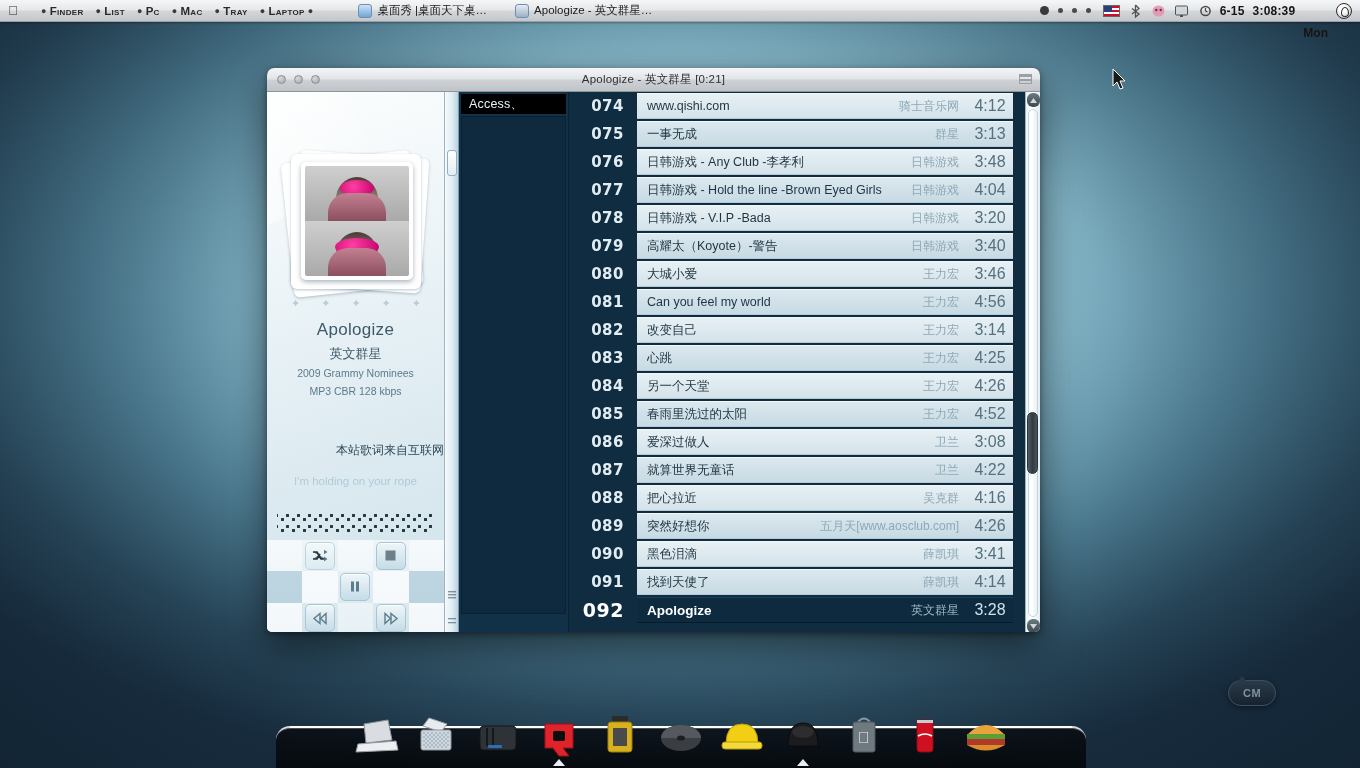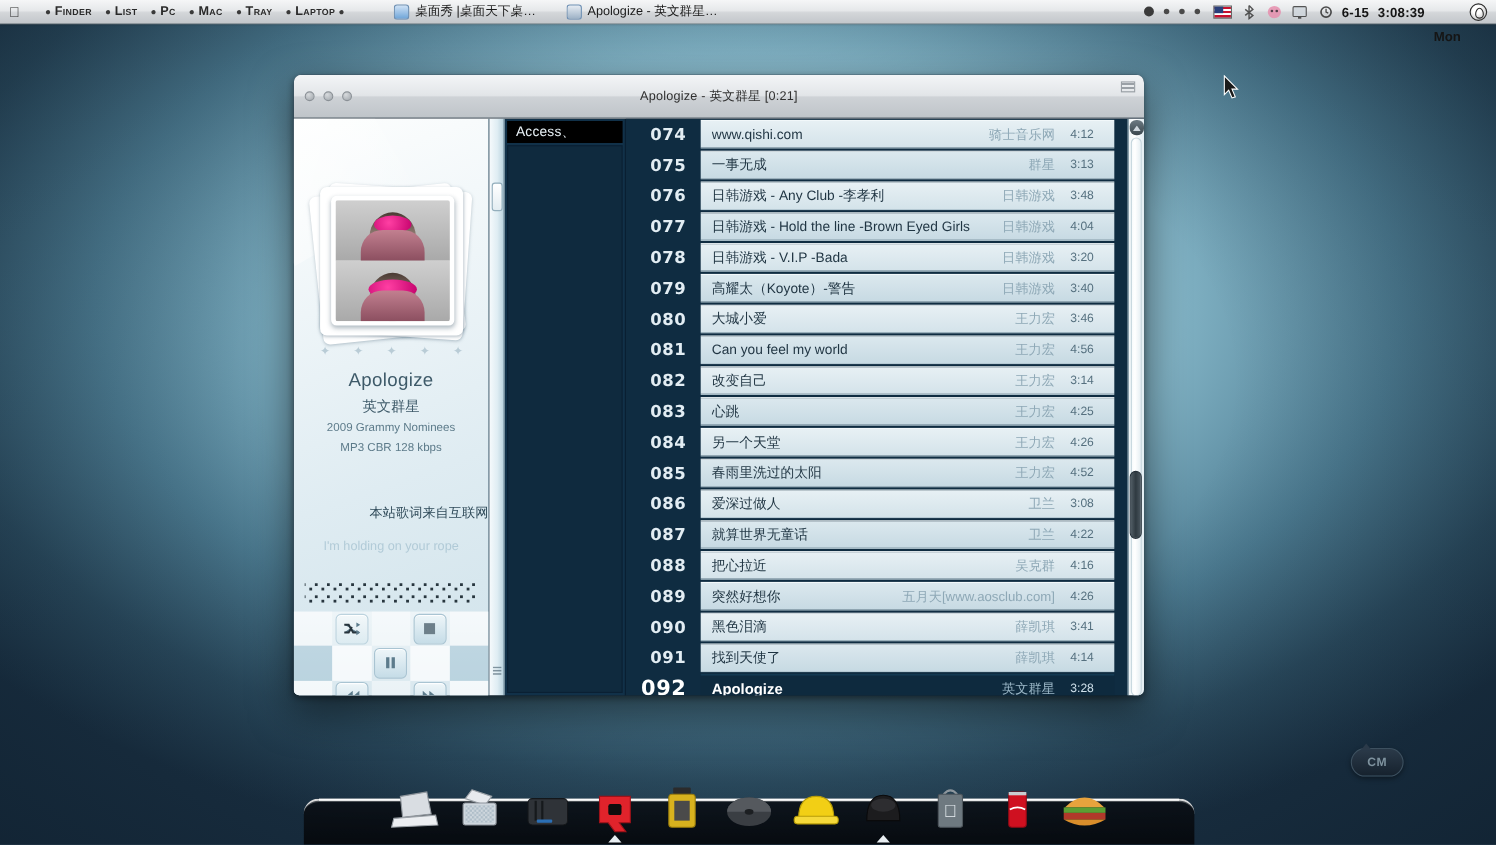--- a/index.html
+++ b/index.html
@@ -91,21 +91,21 @@
   
   .player {
     position: absolute; left: 267px; top: 68px; width: 773px; height: 564px;
     border-radius: 7px 7px 5px 5px;
     box-shadow: 0 14px 38px rgba(0,0,0,.55), 0 2px 6px rgba(0,0,0,.4);
     overflow: hidden;
     background: #0e2335;
     z-index: 20;
   }
   .titlebar {
-    height: 40px; width: 100%;
+    height: 24px; width: 100%;
     background: linear-gradient(180deg, #f3f5f7 0%, #e2e5e8 48%, #ced2d6 52%, #bfc4c9 100%);
     border-bottom: 1px solid #8f9499;
     display: flex; align-items: center; position: relative;
   }
   .tb-dots { display: flex; gap: 8px; margin-left: 10px; }
   .tb-dot {
     width: 9px; height: 9px; border-radius: 50%;
     background: radial-gradient(circle at 35% 30%, #d7dadd, #9fa5ab);
     border: 1px solid #8a9096;
   }
@@ -272,21 +272,21 @@
   }
   .rowbody {
     flex: 1; height: 26px; display: flex; align-items: center;
     background: linear-gradient(180deg,#e7f0f4 0%, #d4e3ea 100%);
     border-top: 1px solid #f2f8fa; border-bottom: 1px solid #b5c9d3;
     padding: 0 6px 0 10px; margin-right: 12px;
   }
   .rowbody.alt { background: linear-gradient(180deg,#dbe8ee 0%, #c7dae3 100%); }
   .r-title { flex: 1; font-size: 12.5px; color: #1f3442; white-space: nowrap; overflow: hidden; }
   .r-artist { font-size: 12px; color: #8ea8b6; margin-right: 14px; white-space: nowrap; }
-  .r-time { width: 34px; text-align: left; font-size: 11px; color: #55707f; }
+  .r-time { width: 34px; text-align: center; font-size: 16px; color: #55707f; }
 
   .rowouter.playing .idxcol { font-size: 19px; color: #ffffff; }
   .rowouter.playing .rowbody {
     background: #0e2a3e; border-top: 1px solid #17405b; border-bottom: 1px solid #071a27;
   }
   .rowouter.playing .r-title { color: #ffffff; font-weight: bold; font-size: 13.5px; }
   .rowouter.playing .r-artist { color: #9ab6c6; }
   .rowouter.playing .r-time { color: #cfe0ea; }
 
   

